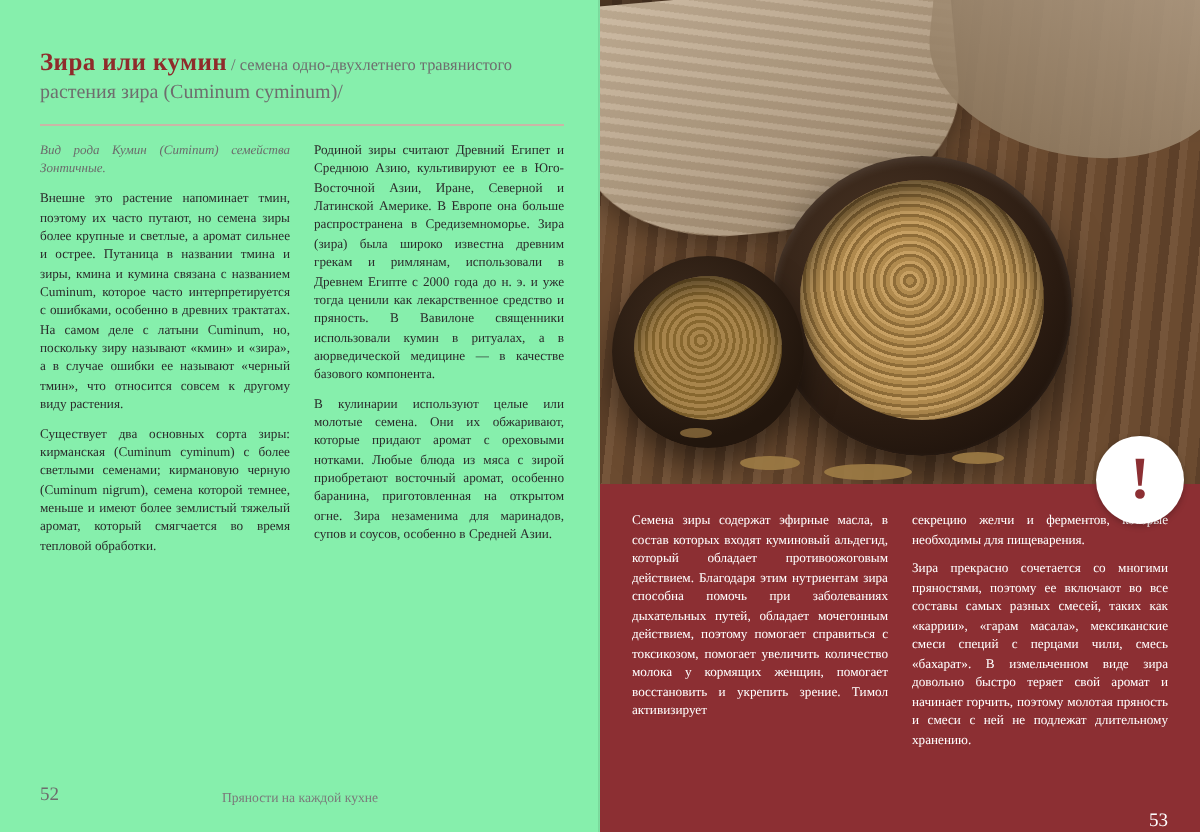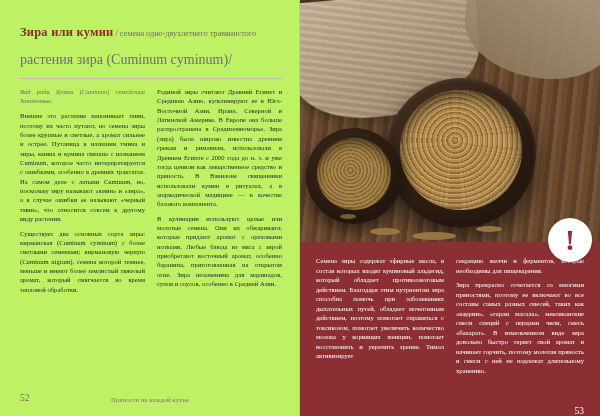--- a/index.html
+++ b/index.html
@@ -17,21 +17,21 @@
     position: relative;
     width: 600px;
     height: 416px;
     display: flex;
   }
   
   .page-left {
     position: relative;
     width: 300px;
     height: 416px;
-    background: #bef264;
+    background: #86efac;
     box-sizing: border-box;
     padding: 22px 18px 0 20px;
   }
   .title-block {
     margin-bottom: 10px;
   }
   .title-main {
     font-family: "Liberation Serif", serif;
     font-size: 12.5px;
     font-weight: bold;
@@ -39,24 +39,24 @@
     letter-spacing: 0.2px;
     display: inline;
   }
   .title-sub {
     font-size: 8.2px;
     color: #6e6e6e;
     font-style: normal;
     display: inline;
   }
   .title-sub-line2 {
-    font-size: 14px;
+    font-size: 10px;
     color: #6e6e6e;
     display: block;
-    margin-top: 12px;
+    margin-top: 1px;
   }
   .rule {
     border: 0;
     border-top: 1px solid #c9b7a6;
     margin: 7px 0 8px 0;
   }
   .cols {
     display: flex;
     gap: 12px;
     height: 320px;

